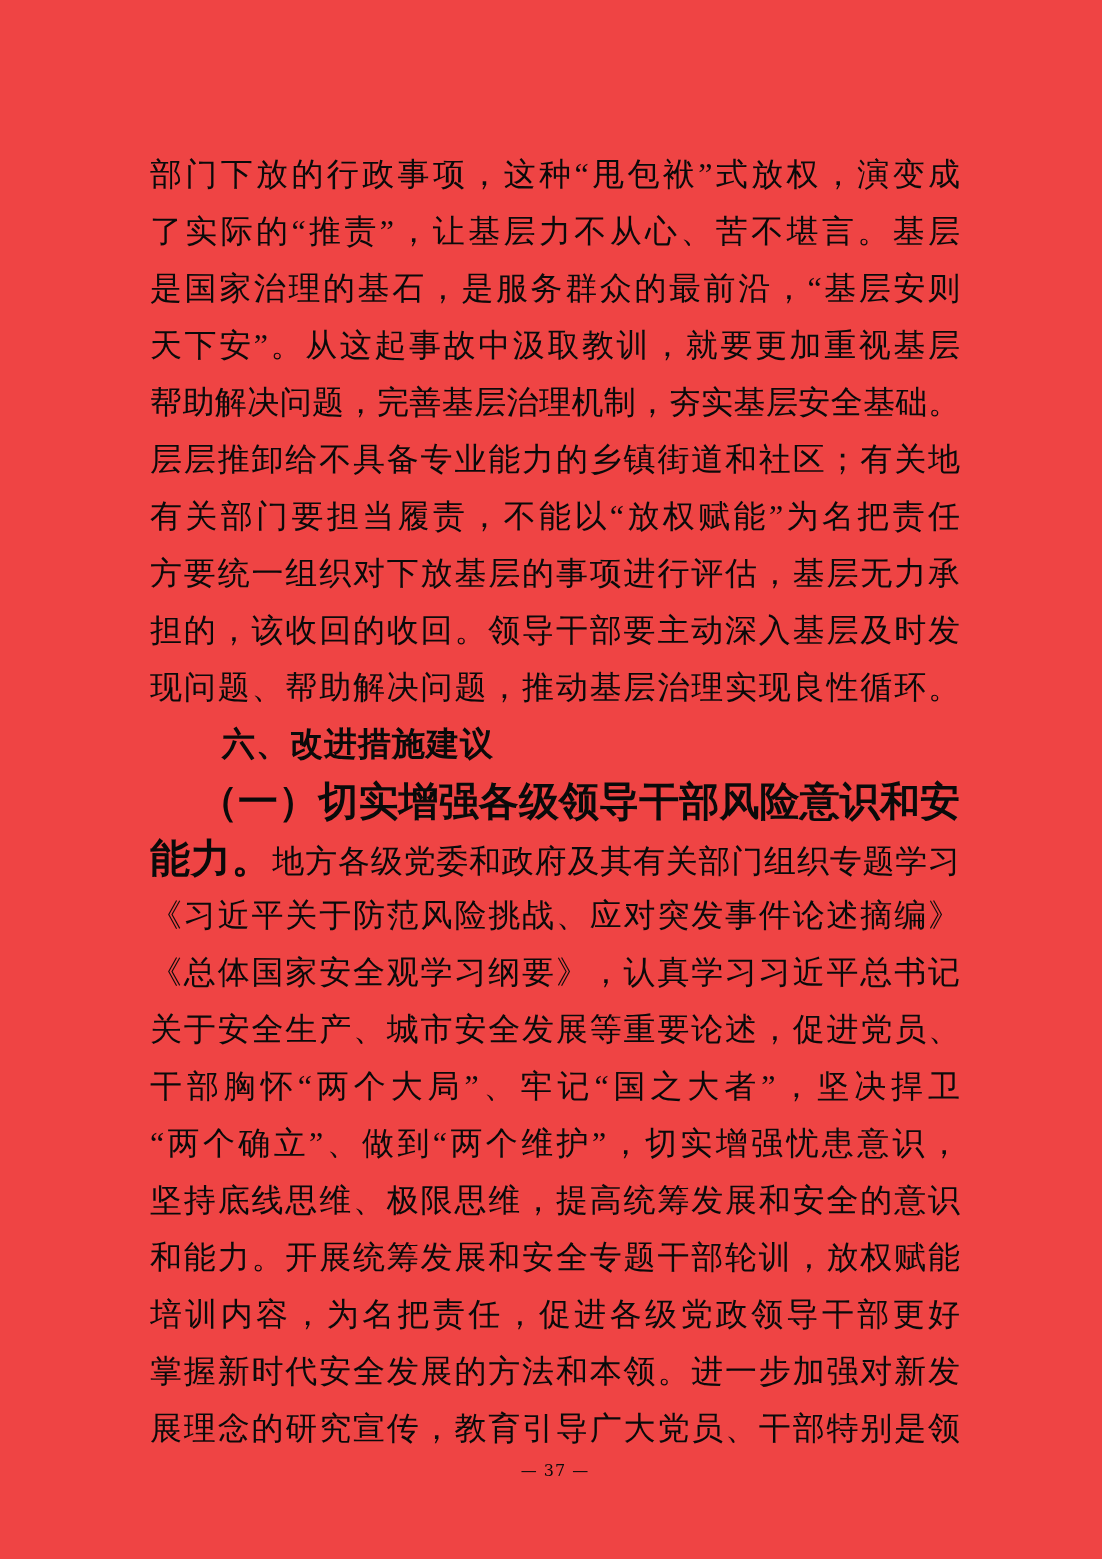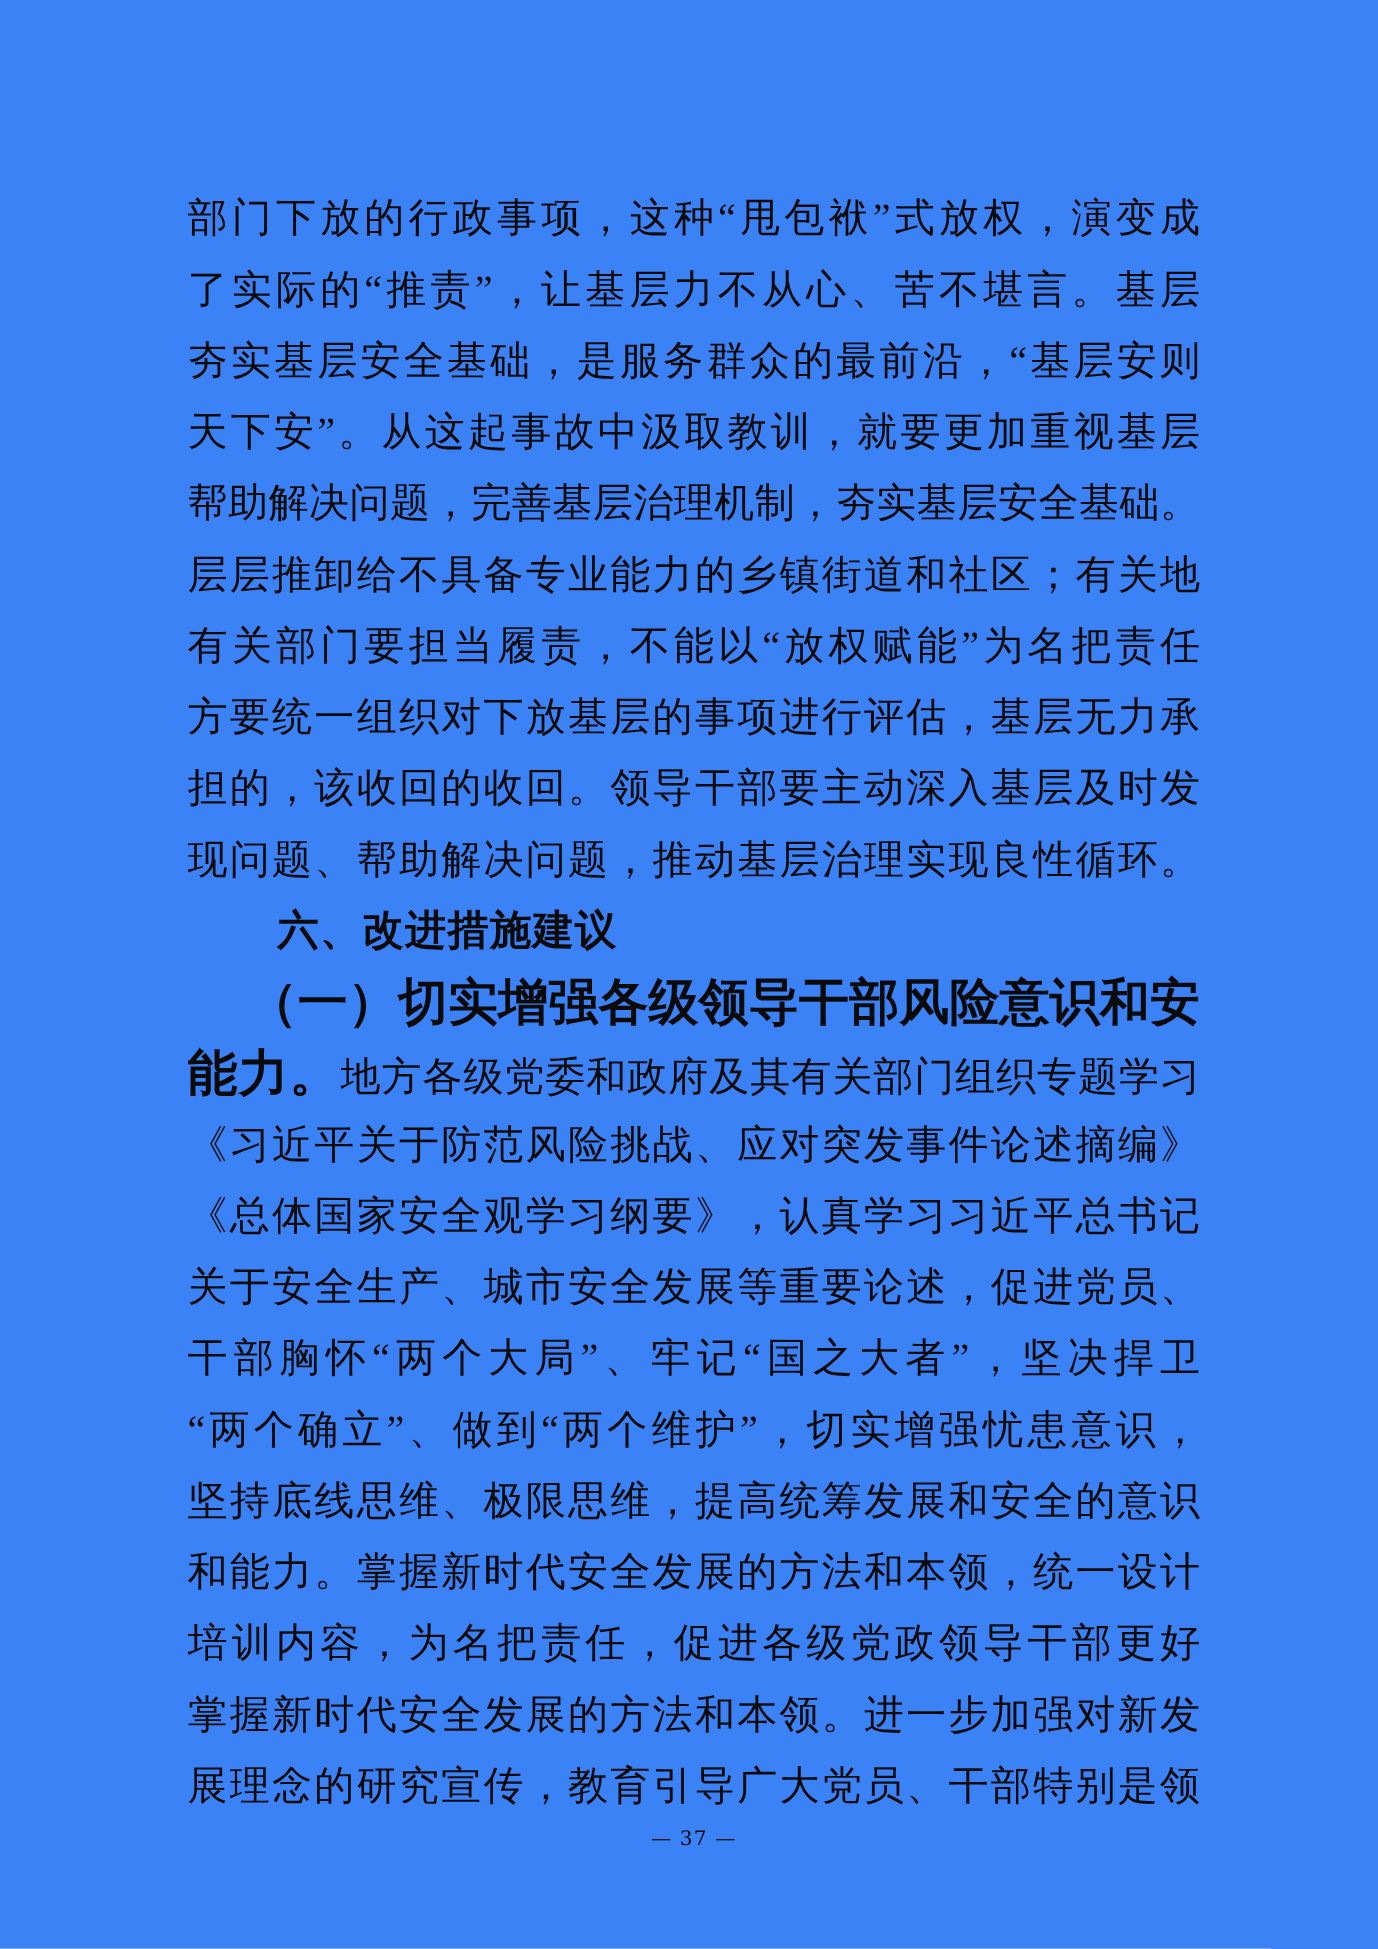--- a/index.html
+++ b/index.html
@@ -10,21 +10,21 @@
     width: 1102px;
     height: 1559px;
     background: #ffffff;
     color: #000000;
   }
   .page {
     box-sizing: border-box;
     width: 1102px;
     height: 1559px;
     padding: 146px 142px 0 150px;
-    background: #3b82f6;
+    background: #ef4444;
     overflow: hidden;
   }
   .doc-body {
     width: 810px;
   }
   .line {
     height: 57px;
     line-height: 57px;
     font-size: 32px;
     overflow: hidden;
@@ -59,38 +59,38 @@
     font-family: "DejaVu Serif", "Liberation Serif", serif;
   }
 </style>
 </head>
 <body>
 
 <div class="page">
   <div class="doc-body">
       <div class="line fill"><span class="seg-body">部门下放的行政事项，这种“甩包袱”式放权，演变成</span></div>
       <div class="line fill"><span class="seg-body">了实际的“推责”，让基层力不从心、苦不堪言。基层</span></div>
-      <div class="line fill"><span class="seg-body">夯实基层安全基础，是服务群众的最前沿，“基层安则</span></div>
+      <div class="line fill"><span class="seg-body">是国家治理的基石，是服务群众的最前沿，“基层安则</span></div>
       <div class="line fill"><span class="seg-body">天下安”。从这起事故中汲取教训，就要更加重视基层</span></div>
       <div class="line fill"><span class="seg-body">帮助解决问题，完善基层治理机制，夯实基层安全基础。</span></div>
       <div class="line fill"><span class="seg-body">层层推卸给不具备专业能力的乡镇街道和社区；有关地</span></div>
       <div class="line fill"><span class="seg-body">有关部门要担当履责，不能以“放权赋能”为名把责任</span></div>
       <div class="line fill"><span class="seg-body">方要统一组织对下放基层的事项进行评估，基层无力承</span></div>
       <div class="line fill"><span class="seg-body">担的，该收回的收回。领导干部要主动深入基层及时发</span></div>
       <div class="line fill"><span class="seg-body">现问题、帮助解决问题，推动基层治理实现良性循环。</span></div>
       <div class="line" style="text-indent: 72px;"><span class="seg-heading">六、改进措施建议</span></div>
       <div class="line fill" style="text-indent: 48px;"><span class="seg-subheading">（一）切实增强各级领导干部风险意识和安全发展</span></div>
       <div class="line fill"><span class="seg-subheading">能力。</span><span class="seg-body">地方各级党委和政府及其有关部门组织专题学习</span></div>
       <div class="line fill"><span class="seg-body">《习近平关于防范风险挑战、应对突发事件论述摘编》</span></div>
       <div class="line fill"><span class="seg-body">《总体国家安全观学习纲要》，认真学习习近平总书记</span></div>
       <div class="line fill"><span class="seg-body">关于安全生产、城市安全发展等重要论述，促进党员、</span></div>
       <div class="line fill"><span class="seg-body">干部胸怀“两个大局”、牢记“国之大者”，坚决捍卫</span></div>
       <div class="line fill"><span class="seg-body">“两个确立”、做到“两个维护”，切实增强忧患意识，</span></div>
       <div class="line fill"><span class="seg-body">坚持底线思维、极限思维，提高统筹发展和安全的意识</span></div>
-      <div class="line fill"><span class="seg-body">和能力。掌握新时代安全发展的方法和本领，统一设计</span></div>
+      <div class="line fill"><span class="seg-body">和能力。开展统筹发展和安全专题干部轮训，放权赋能</span></div>
       <div class="line fill"><span class="seg-body">培训内容，为名把责任，促进各级党政领导干部更好</span></div>
       <div class="line fill"><span class="seg-body">掌握新时代安全发展的方法和本领。进一步加强对新发</span></div>
       <div class="line fill"><span class="seg-body">展理念的研究宣传，教育引导广大党员、干部特别是领</span></div>
     </div>
   <div class="footer">
     <span class="page-number">— 37 —</span>
   </div>
 </div>
 
 </body></html>

